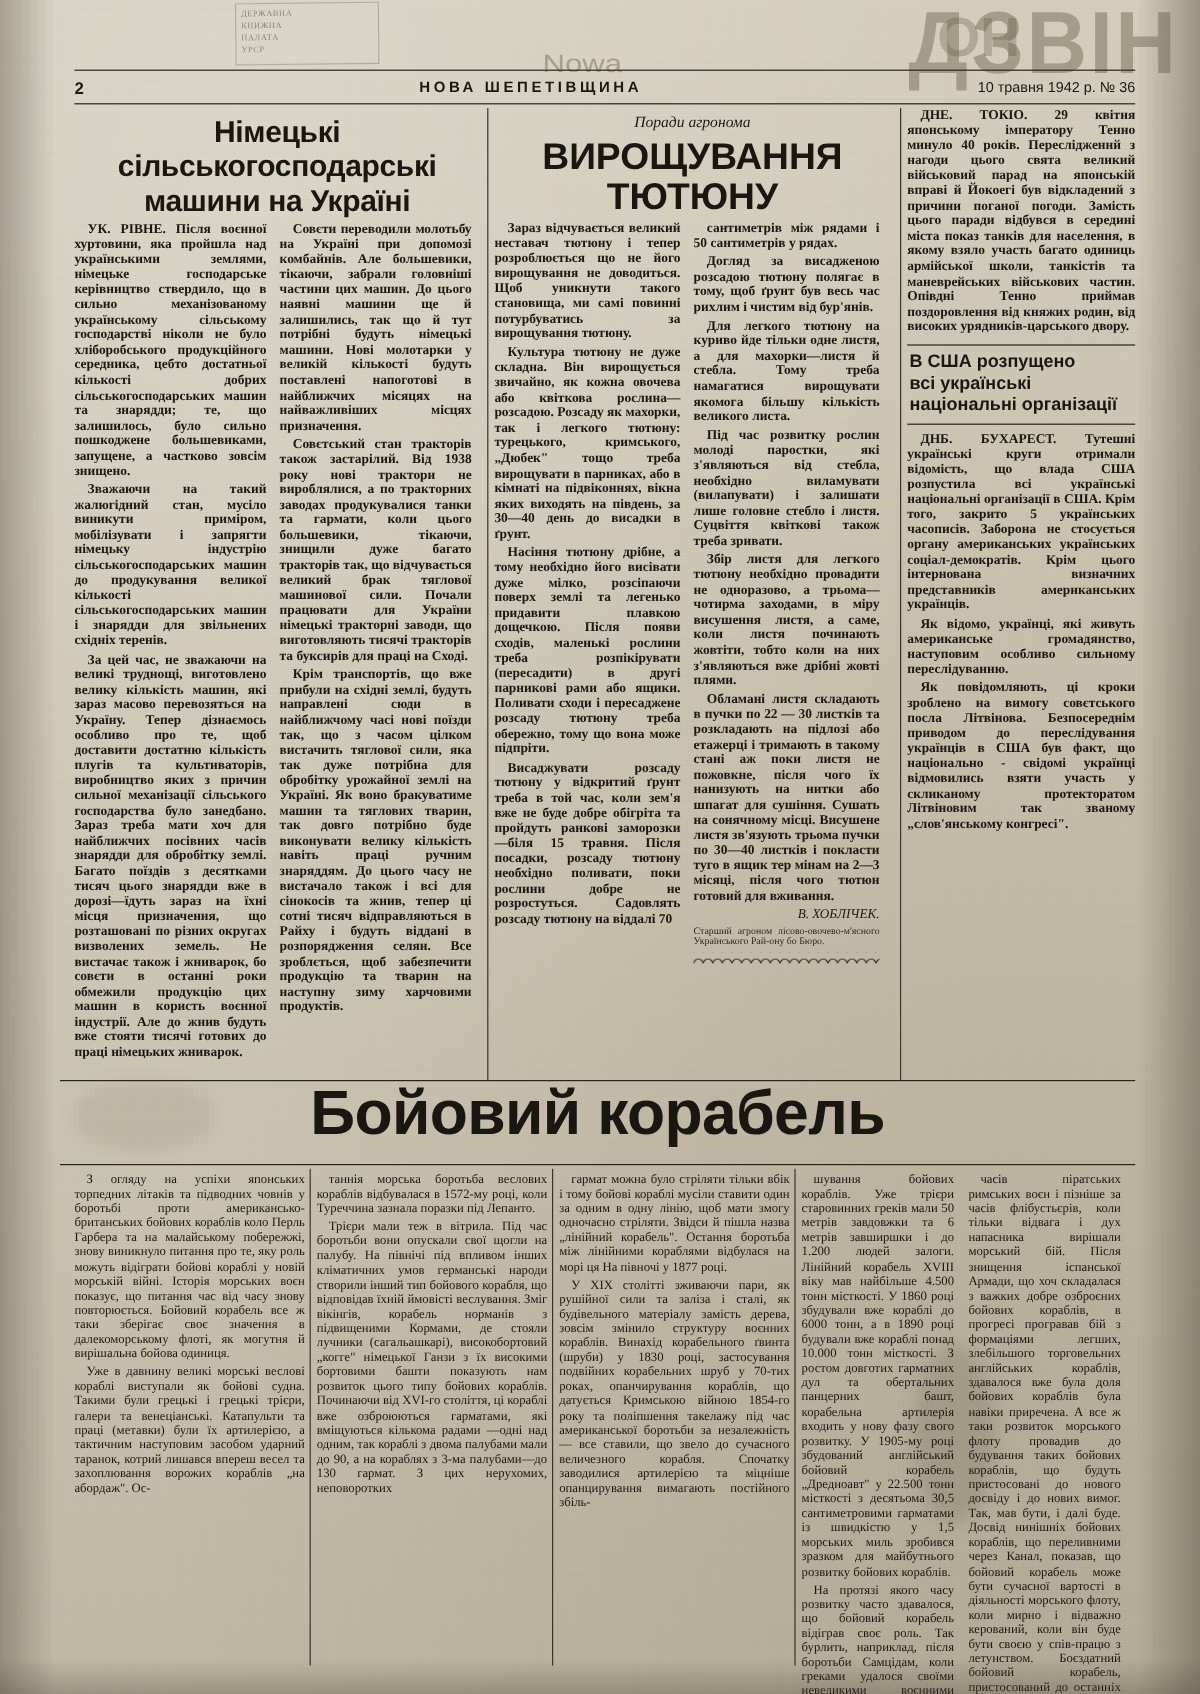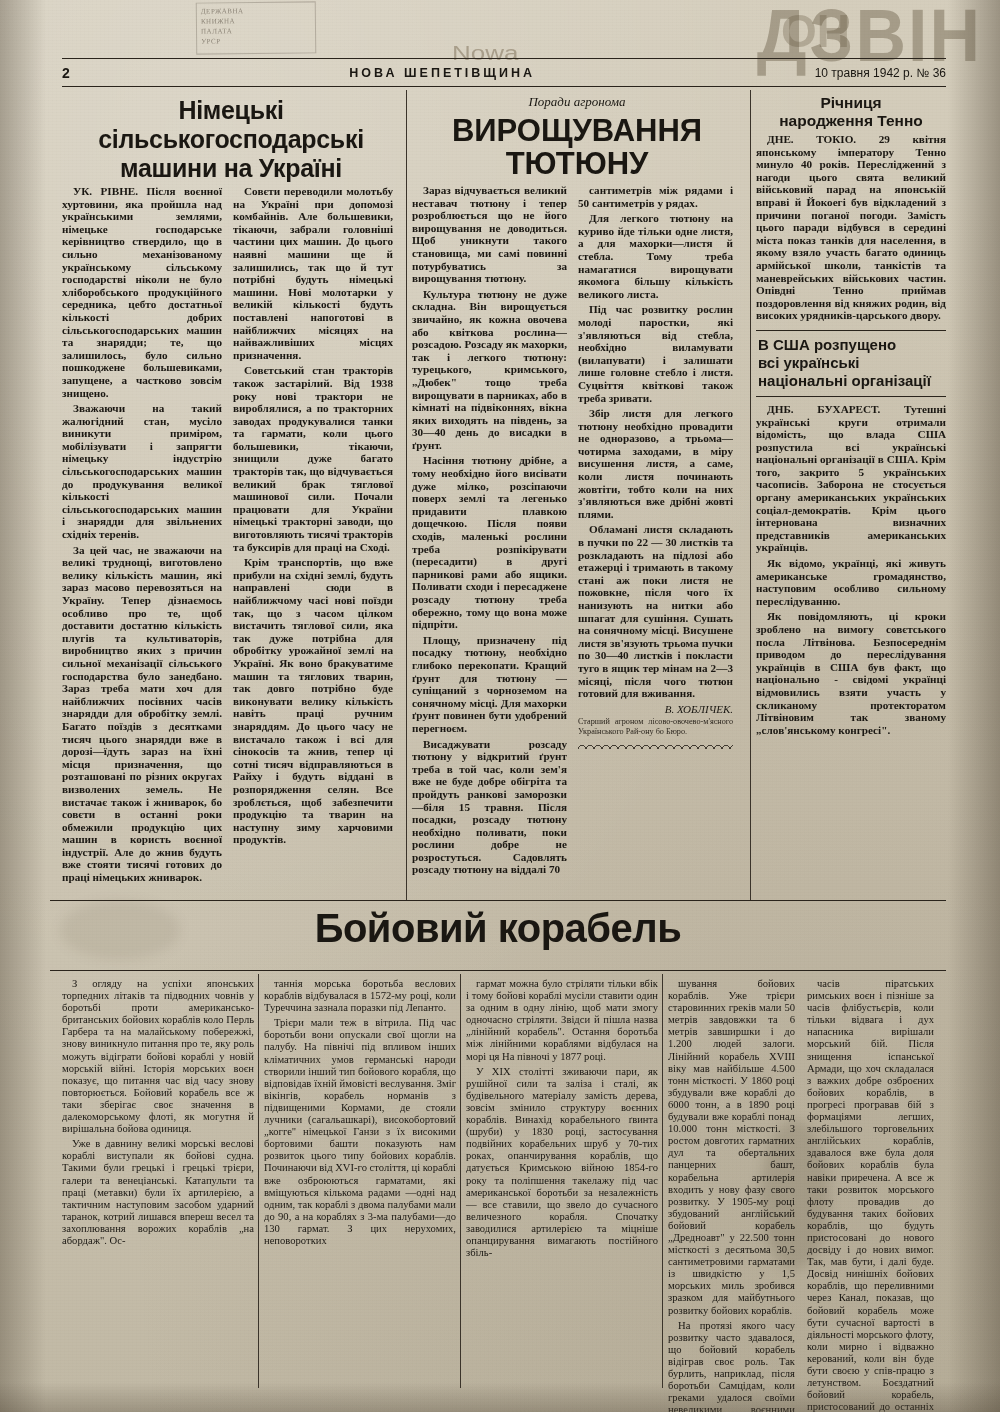--- a/index.html
+++ b/index.html
@@ -131,21 +131,21 @@
       radial-gradient(circle at 4px 9px, rgba(0,0,0,0) 3.2px, #2a241c 3.4px, #2a241c 4.1px, rgba(0,0,0,0) 4.3px);
     background-size:8px 9px;
     opacity:.85;
   }
 
   
   .feature{position:absolute;left:50px;top:900px;width:896px;height:500px;}
   .feat-rule{position:absolute;left:0;width:896px;border-top:1.6px solid #2a241c;}
   .feat-title{
     font-family:"Liberation Sans", sans-serif;
-    font-weight:bold;font-size:40px;line-height:44px;
+    font-weight:bold;font-size:52px;line-height:44px;
     text-align:center;margin:6px 0 2px;letter-spacing:-.5px;
   }
   .feat-cols{position:absolute;top:78px;left:12px;width:872px;height:410px;}
   .fcol{position:absolute;top:0;width:192px;}
   .f1{left:0;}.f2{left:202px;}.f3{left:404px;}.f4{left:606px;width:266px;}
   .fv{position:absolute;top:-4px;bottom:0;border-left:1px solid #3a332a;}
 
   .smalltxt{
     font-size:10.6px;line-height:12.1px;text-align:justify;hyphens:auto;
   }
@@ -215,41 +215,37 @@
       <div class="kicker">Поради агронома</div>
       <h1 class="head2">
         <span>ВИРОЩУВАННЯ</span>
         <span class="l2">ТЮТЮНУ</span>
       </h1>
       <div style="display:flex;gap:11px;">
         <div class="bodytxt" style="width:155px;">
           <p>Зараз відчувається великий неставач тютюну і тепер розроблюється що не його вирощування не доводиться. Щоб уникнути такого становища, ми самі повинні потурбуватись за вирощування тютюну.</p>
           <p>Культура тютюну не дуже складна. Він вирощується звичайно, як кожна овочева або квіткова рослина—розсадою. Розсаду як махорки, так і легкого тютюну: турецького, кримського, „Дюбек" тощо треба вирощувати в парниках, або в кімнаті на підвіконнях, вікна яких виходять на південь, за 30—40 день до висадки в ґрунт.</p>
           <p>Насіння тютюну дрібне, а тому необхідно його висівати дуже мілко, розсіпаючи поверх землі та легенько придавити плавкою дощечкою. Після появи сходів, маленькі рослини треба розпікірувати (пересадити) в другі парникові рами або ящики. Поливати сходи і пересаджене розсаду тютюну треба обережно, тому що вона може підпріти.</p>
-          <p>Площу, призначену під посадку тютюну, необхідно глибоко перекопати. Кращий ґрунт для тютюну — супіщаний з чорноземом на сонячному місці. Для махорки ґрунт повинен бути удобрений перегноєм.</p>
           <p>Висаджувати розсаду тютюну у відкритий ґрунт треба в той час, коли зем'я вже не буде добре обігріта та пройдуть ранкові заморозки—біля 15 травня. Після посадки, розсаду тютюну необхідно поливати, поки рослини добре не розростуться. Садовлять розсаду тютюну на віддалі 70</p>
         </div>
         <div class="bodytxt" style="width:155px;">
           <p>сантиметрів між рядами і 50 сантиметрів у рядах.</p>
+          <p>Догляд за висадженою розсадою тютюну полягає в тому, щоб ґрунт був весь час рихлим і чистим від бур'янів.</p>
           <p>Для легкого тютюну на куриво йде тільки одне листя, а для махорки—листя й стебла. Тому треба намагатися вирощувати якомога більшу кількість великого листа.</p>
           <p>Під час розвитку рослин молоді паростки, які з'являються від стебла, необхідно виламувати (вилапувати) і залишати лише головне стебло і листя. Суцвіття квіткові також треба зривати.</p>
           <p>Збір листя для легкого тютюну необхідно провадити не одноразово, а трьома—чотирма заходами, в міру висушення листя, а саме, коли листя починають жовтіти, тобто коли на них з'являються вже дрібні жовті плями.</p>
           <p>Обламані листя складають в пучки по 22 — 30 листків та розкладають на підлозі або етажерці і тримають в такому стані аж поки листя не пожовкне, після чого їх нанизують на нитки або шпагат для сушіння. Сушать на сонячному місці. Висушене листя зв'язують трьома пучки по 30—40 листків і покласти туго в ящик тер мінам на 2—3 місяці, після чого тютюн готовий для вживання.</p>
           <div class="sig">В. ХОБЛІЧЕК.</div>
           <div class="sig2">Старший агроном лісово-овочево-м'ясного Українського Рай-ону бо Бюро.</div>
           <div class="wave"></div>
         </div>
       </div>
     </div>
 
     <div class="col c3">
-      <h2 class="head3">
-        <span>Річниця</span><br>
-        <span>народження Тенно</span>
-      </h2>
       <div class="bodytxt">
         <p>ДНЕ. ТОКІО. 29 квітня японському імператору Тенно минуло 40 років. Переслідженнй з нагоди цього свята великий військовий парад на японській вправі й Йокоегі був відкладений з причини поганої погоди. Замість цього паради відбувся в середині міста показ танків для населення, в якому взяло участь багато одиниць армійської школи, танкістів та маневрейських військових частин. Опівдні Тенно приймав поздоровлення від княжих родин, від високих урядників-царського двору.</p>
       </div>
 
       <div class="boxhead">
         <h2 class="head3b" style="margin:0">В США розпущено</h2>
         <h2 class="head3b" style="margin:0">всі українські</h2>
         <h2 class="head3b" style="margin:0">національні організації</h2>
       </div>
       <div class="bodytxt">

